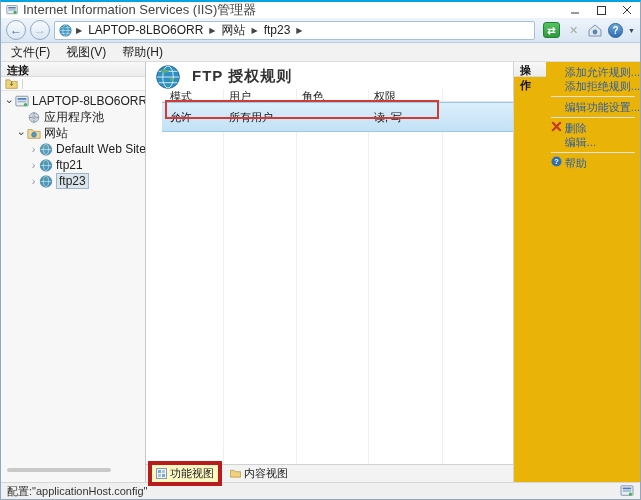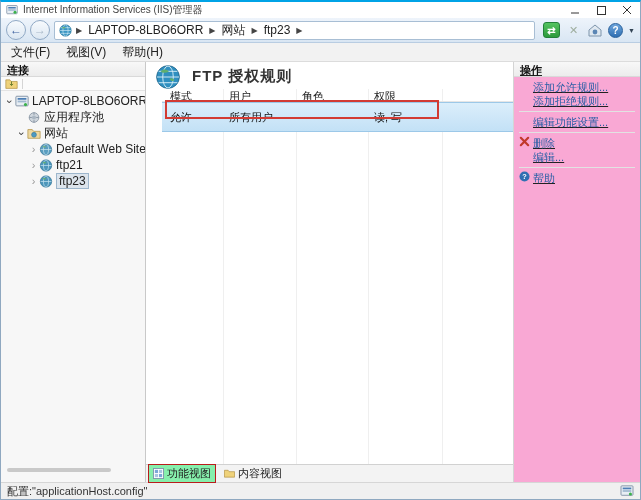--- a/index.html
+++ b/index.html
@@ -7,21 +7,21 @@
   .window {
     width:641px; height:500px; position:relative;
     display:flex; flex-direction:column;
     background:#fff;
     border:1px solid #8fa8c0; border-top:2px solid #00a3e6;
     font-size:12px; color:#222;
   }
   
   .titlebar { height:16px; background:#ffffff; display:flex; align-items:center; padding:0 0 0 5px; flex:0 0 auto; }
   .titlebar .app-ico { width:12px; height:12px; margin-right:5px; flex:0 0 auto; }
-  .titlebar .title { font-size:10px; color:#444; flex:1 1 auto; white-space:nowrap; overflow:hidden; }
+  .titlebar .title { font-size:13px; color:#444; flex:1 1 auto; white-space:nowrap; overflow:hidden; }
   .win-controls { display:flex; height:100%; }
   .win-btn { width:26px; height:100%; display:flex; align-items:center; justify-content:center; color:#333; }
   .win-btn svg { display:block; }
   
   .navbar { height:25px; flex:0 0 auto; background:linear-gradient(#eef4fb,#d9e6f3);
     border-bottom:1px solid #b9cde2; display:flex; align-items:center; padding:0 5px; gap:4px; }
   .nav-circle { width:20px; height:20px; border-radius:50%; border:1px solid #90a9c5;
     background:linear-gradient(#f7fafd,#dce7f2); display:flex; align-items:center; justify-content:center;
     font-size:12px; color:#3f62a0; flex:0 0 auto; }
   .nav-circle.disabled { color:#a9b8c8; }
@@ -73,24 +73,24 @@
   .list-row { display:flex; height:30px; font-size:11px; align-items:center; position:relative; z-index:1;
     padding-left:2px; background:linear-gradient(#dbeefb,#c3e1f6); border-top:1px solid #9cc8e8; border-bottom:1px solid #9cc8e8; }
   .list-row .rc { padding-left:6px; overflow:hidden; white-space:nowrap; color:#111; }
   .c-mode{width:59px;flex:0 0 auto;} .c-user{width:73px;flex:0 0 auto;}
   .c-role{width:72px;flex:0 0 auto;} .c-perm{width:74px;flex:0 0 auto;}
   .red-box { position:absolute; left:3px; top:11px; width:274px; height:19px;
     border:2px solid #d23b33; z-index:3; pointer-events:none; }
   .view-tabs { height:18px; flex:0 0 auto; background:#f3f3f3; border-top:1px solid #d1d1d1;
     display:flex; align-items:center; padding:0 2px; gap:3px; font-size:11px; }
   .vtab { display:flex; align-items:center; gap:3px; padding:1px 4px; color:#222; border:1px solid transparent; }
-  .vtab.sel { background:#86efac; border:1px solid #b91c1c; }
+  .vtab.sel { background:#fef9c3; border:4px solid #b91c1c; }
   .vtab .v-ico { width:11px; height:11px; }
   
-  .right-panel { width:126px; flex:0 0 auto; background:#f9a8d4; display:flex; flex-direction:column;text-decoration:underline; }
+  .right-panel { width:126px; flex:0 0 auto; background:#eab308; display:flex; flex-direction:row; }
   .actions-body { padding:3px 0 0 0; }
   .action-item { display:flex; align-items:flex-start; height:14px; padding-left:19px; gap:3px; }
   .action-item.iconed { padding-left:5px; }
   .action-item .a-label { color:#2b5fa6; font-size:11px; white-space:nowrap; }
   .a-sep { height:1px; background:#e2e2e2; margin:3px 5px; }
   .a-ico { width:11px; height:11px; flex:0 0 auto; }
   
   .statusbar { height:17px; flex:0 0 auto; background:#f0f0f0; border-top:1px solid #d6d6d6;
     display:flex; align-items:center; justify-content:space-between; padding:0 6px; font-size:11px; color:#333; }
 </style>

